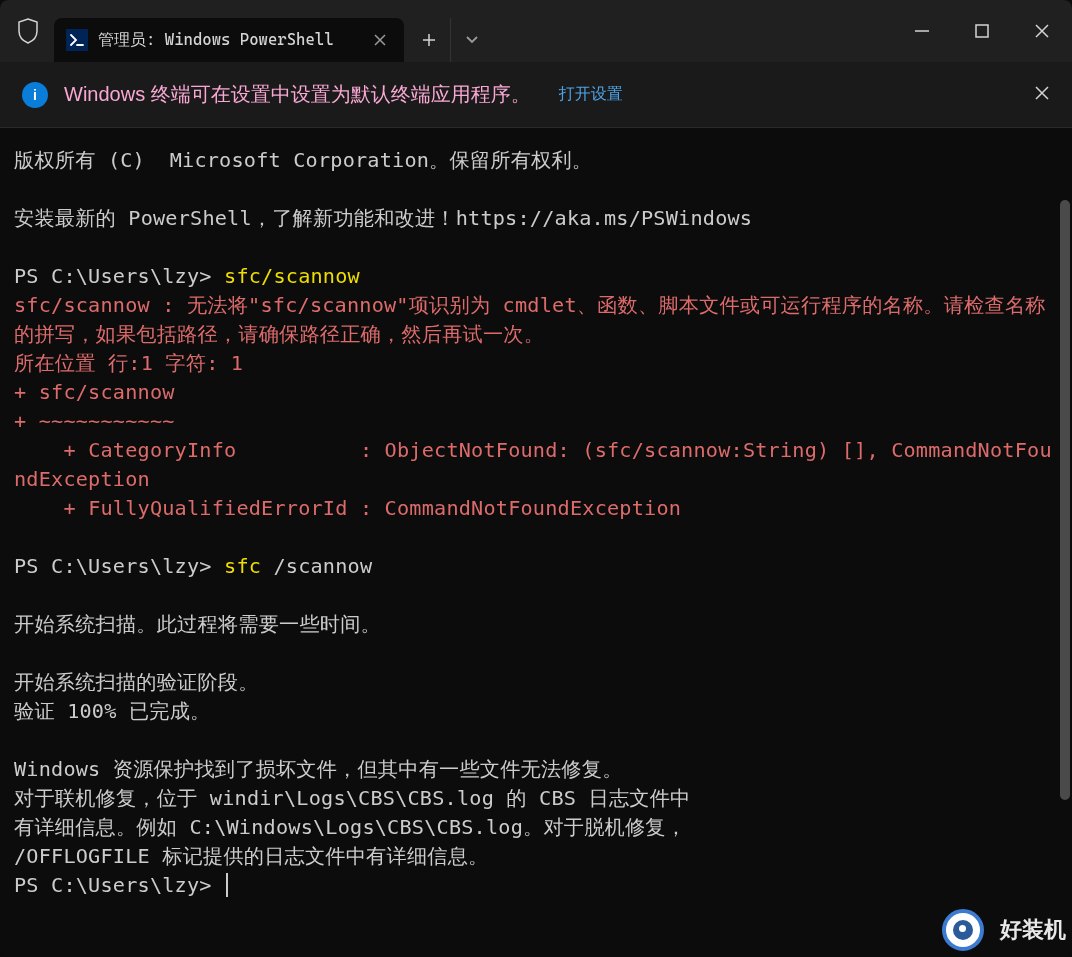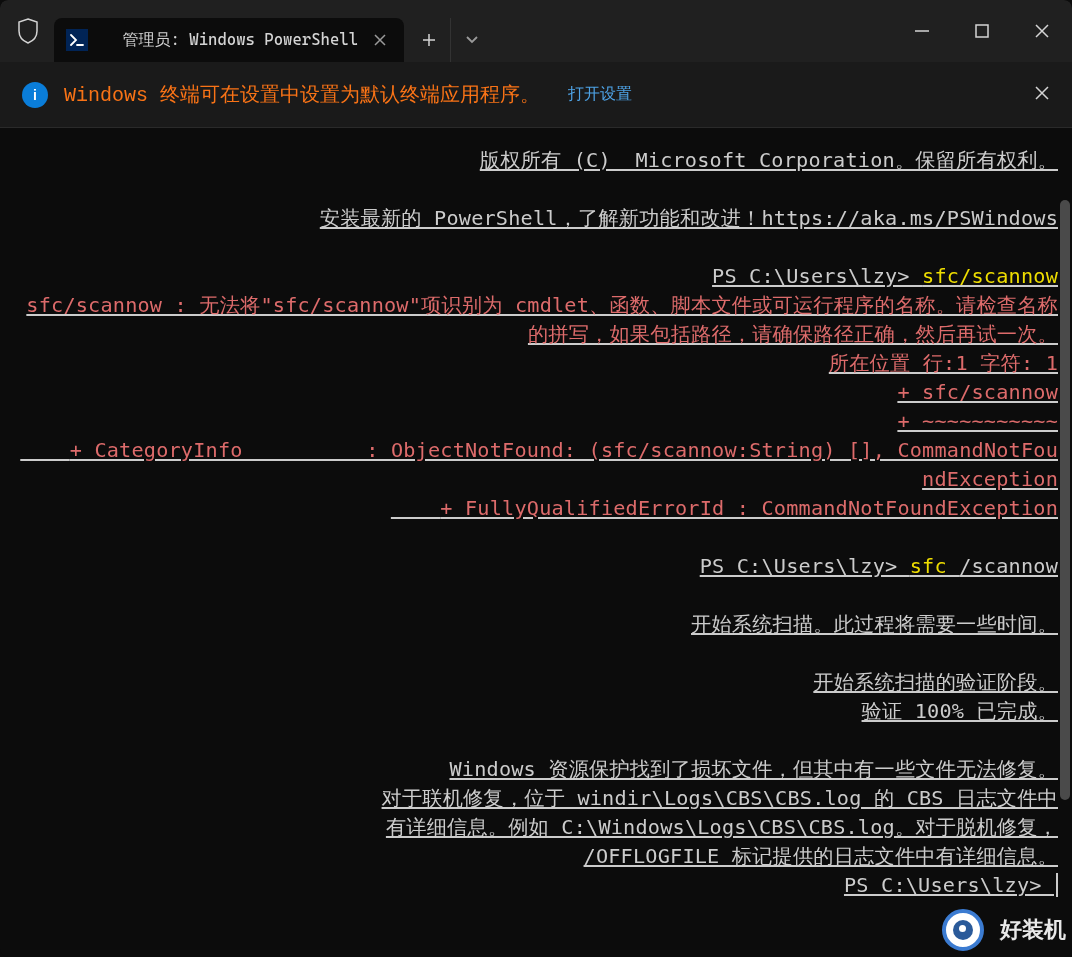--- a/index.html
+++ b/index.html
@@ -16,21 +16,20 @@
   position: relative;
   border-radius: 8px;
 }
 .window {
   width: 100%;
   height: 100%;
   display: flex;
   flex-direction: column;
   border-radius: 8px;
   overflow: hidden;
-  text-align: right;
 }
 .title-bar {
   background: #202020;
   height: 62px;
   display: flex;
   align-items: center;
   gap: 4px;
   padding-left: 6px;
 }
 .shield-wrap {
@@ -130,23 +129,23 @@
   background: #0a7dd9;
   display: flex;
   align-items: center;
   justify-content: center;
   color: #fff;
   font-size: 14px;
   font-family: sans-serif;
   font-weight: bold;
 }
 .info-text {
-  color: #f97316;
+  color: #f9a8d4;
   font-size: 20px;
-  font-family: Liberation Mono, monospace;
+  font-family: Liberation Sans, sans-serif;
 }
 .info-link {
   color: #4ea3e6;
   font-size: 16px;
   font-family: 'Microsoft YaHei', sans-serif;
   cursor: pointer;
   margin-left: 12px;
 }
 .info-close {
   margin-left: auto;
@@ -161,21 +160,20 @@
   position: relative;
 }
 .terminal-content {
   font-size: 20.2px;
   line-height: 29px;
   font-family: 'NSimSun', 'Consolas', monospace;
   color: #cccccc;
   white-space: pre-wrap;
   word-break: break-all;
   letter-spacing: 0.2px;
-  text-decoration: underline;
 }
 .cmd-yellow {
   color: #eedd00;
 }
 .error-red {
   color: #dd6b6b;
 }
 .scrollbar {
   position: absolute;
   right: 0;

